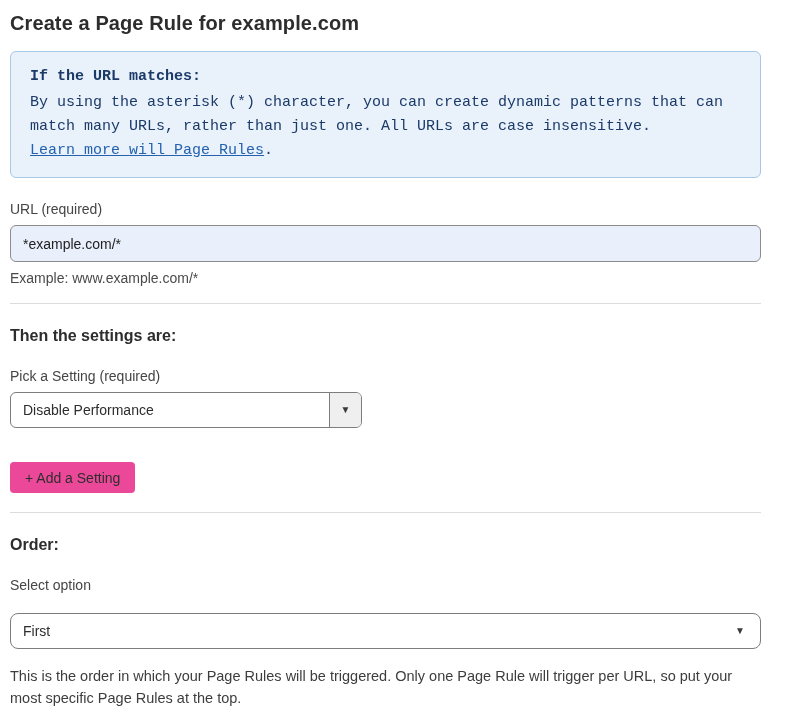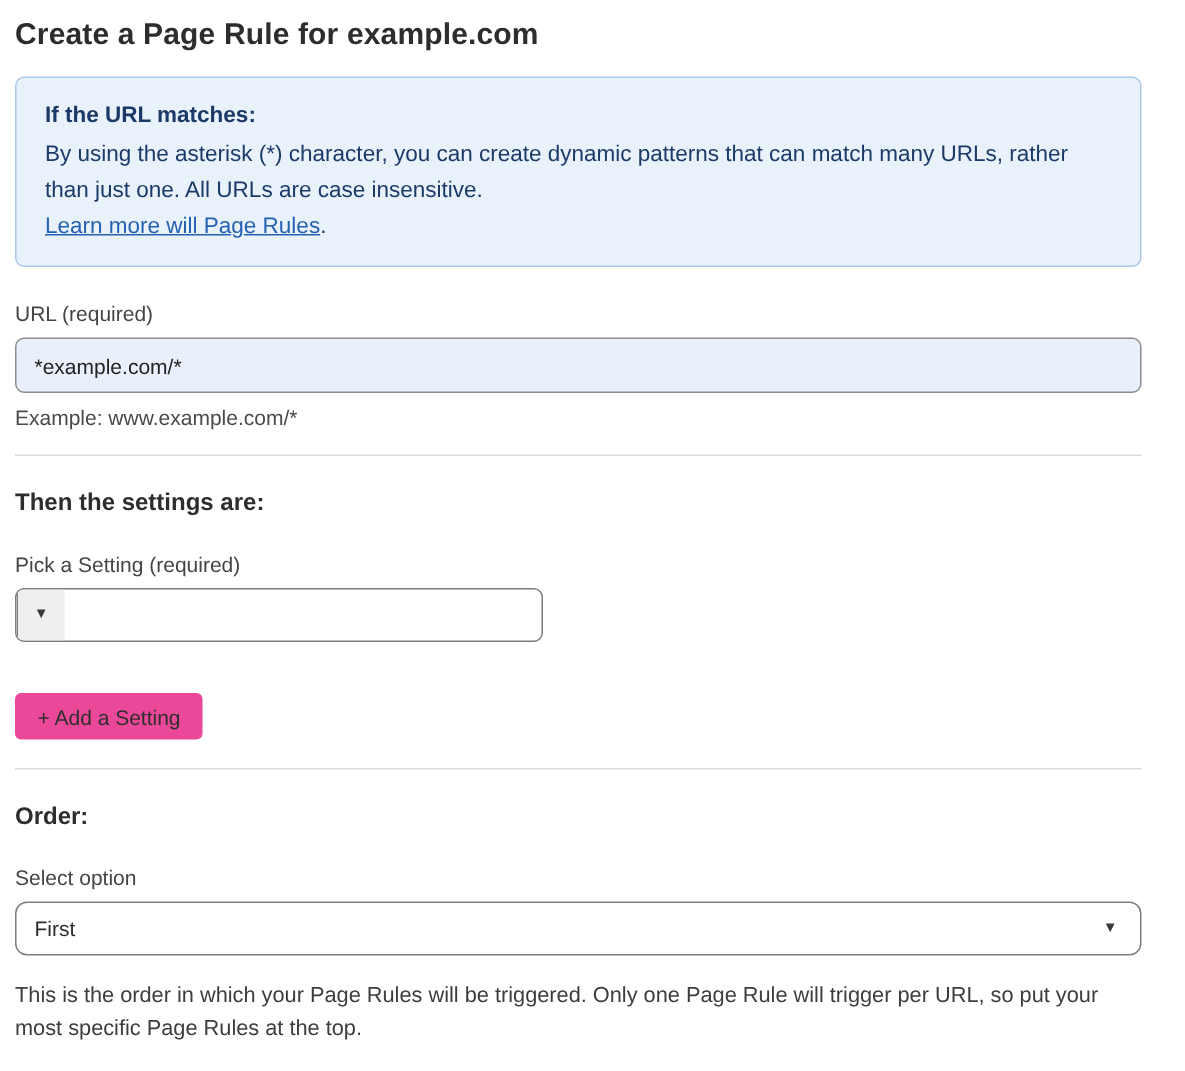--- a/index.html
+++ b/index.html
@@ -23,20 +23,21 @@
   }
 
   .info-box {
     background: #e9f1fb;
     border: 1px solid #a9c8e8;
     border-radius: 6px;
     padding: 13px 19px 14px 19px;
     color: #1b3a68;
     font-size: 15px;
     line-height: 24px;
+    font-family: Liberation Mono, monospace;
   }
   .info-box .info-heading {
     font-weight: 700;
     margin-bottom: 2px;
   }
   .info-link {
     color: #2462b1;
     text-decoration: underline;
     cursor: pointer;
   }
@@ -142,21 +143,21 @@
     color: #2e2e2e;
     font-family: "Liberation Sans", sans-serif;
     cursor: pointer;
     display: inline-flex;
     align-items: center;
   }
 
   .order-select {
     width: 100%;
     border-radius: 8px;
-    margin-top: 8px;
+    margin-top: 20px;
     text-align: right;
   }
   .order-select .select-caret-area {
     display: flex;
     align-items: center;
     padding-right: 15px;
   }
 
   .help-text {
     font-size: 14.5px;
@@ -182,20 +183,21 @@
   <input type="text" class="url-input" value="*example.com/*" style="">
   <div class="example-text">Example: www.example.com/*</div>
 
   <hr class="divider divider-1">
 
   <div class="section-heading">Then the settings are:</div>
 
   <div class="field-label">Pick a Setting (required)</div>
   <div class="setting-row">
     <div class="custom-select setting-select">
+      <div class="select-value">Disable Performance</div>
       <div class="select-arrow-btn">
         <span class="caret">▼</span>
       </div>
     </div>
   </div>
 
   <button class="add-setting-btn">+ Add a Setting</button>
 
   <hr class="divider divider-2">
 

